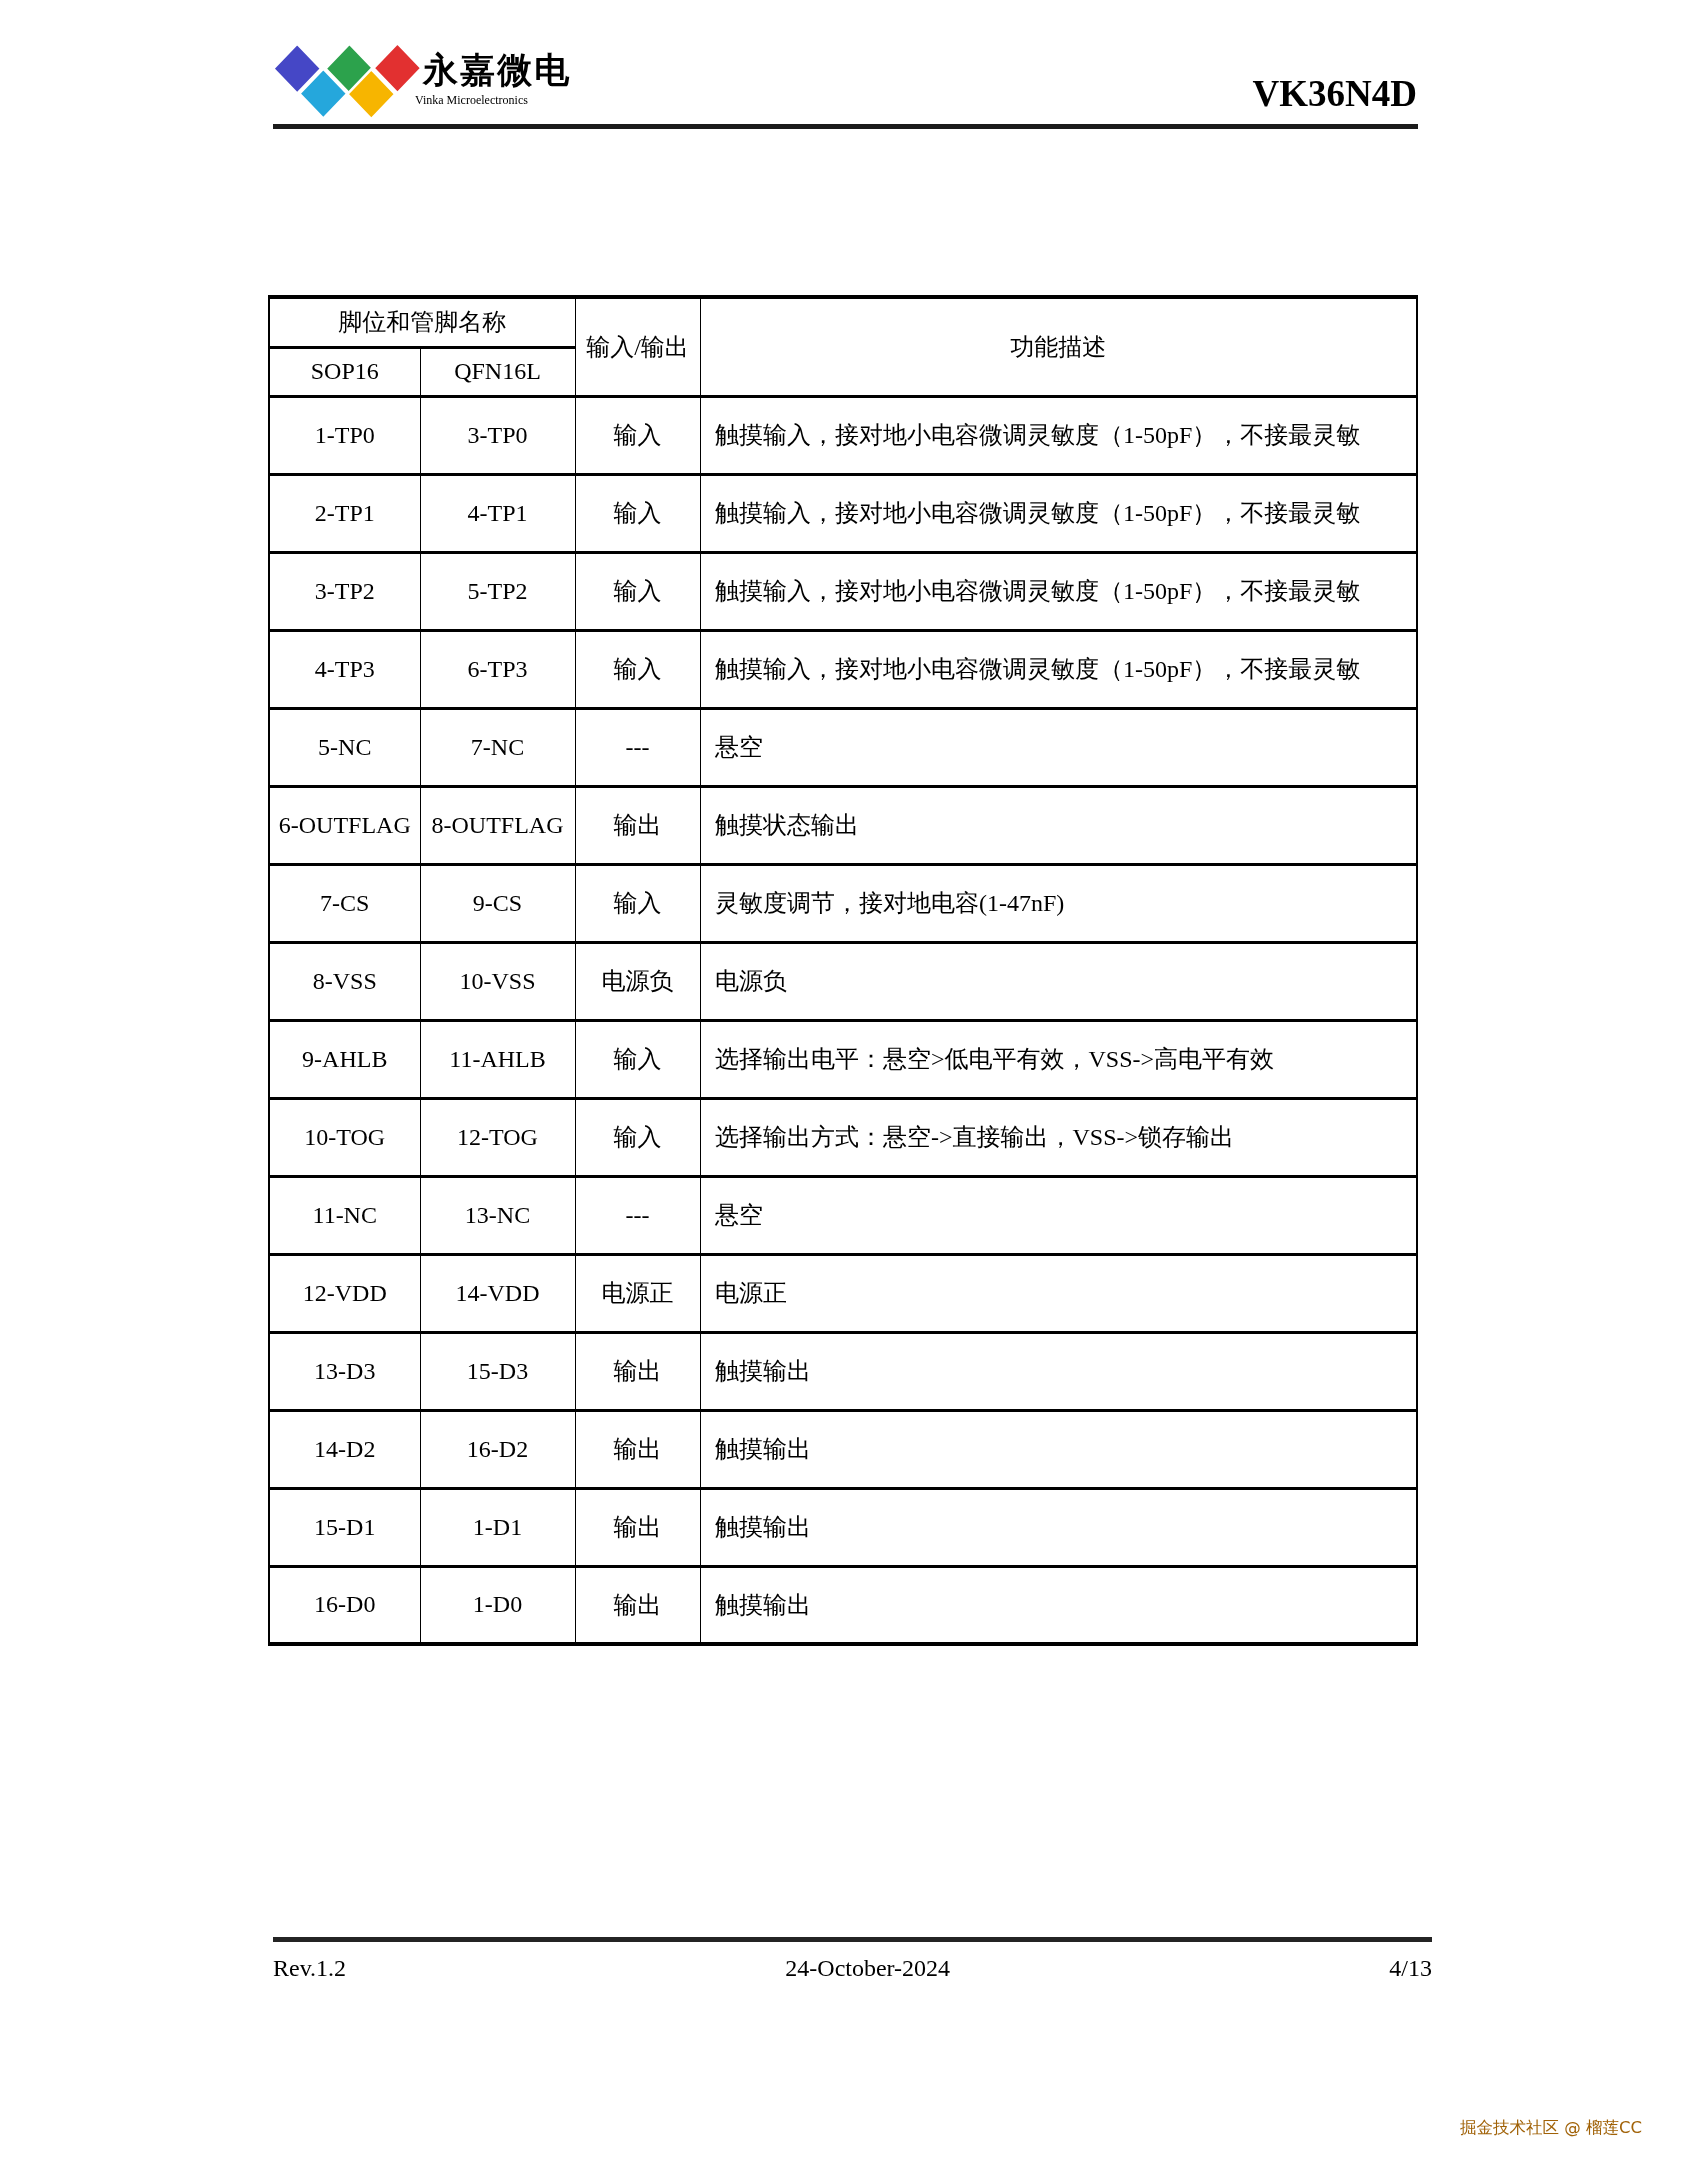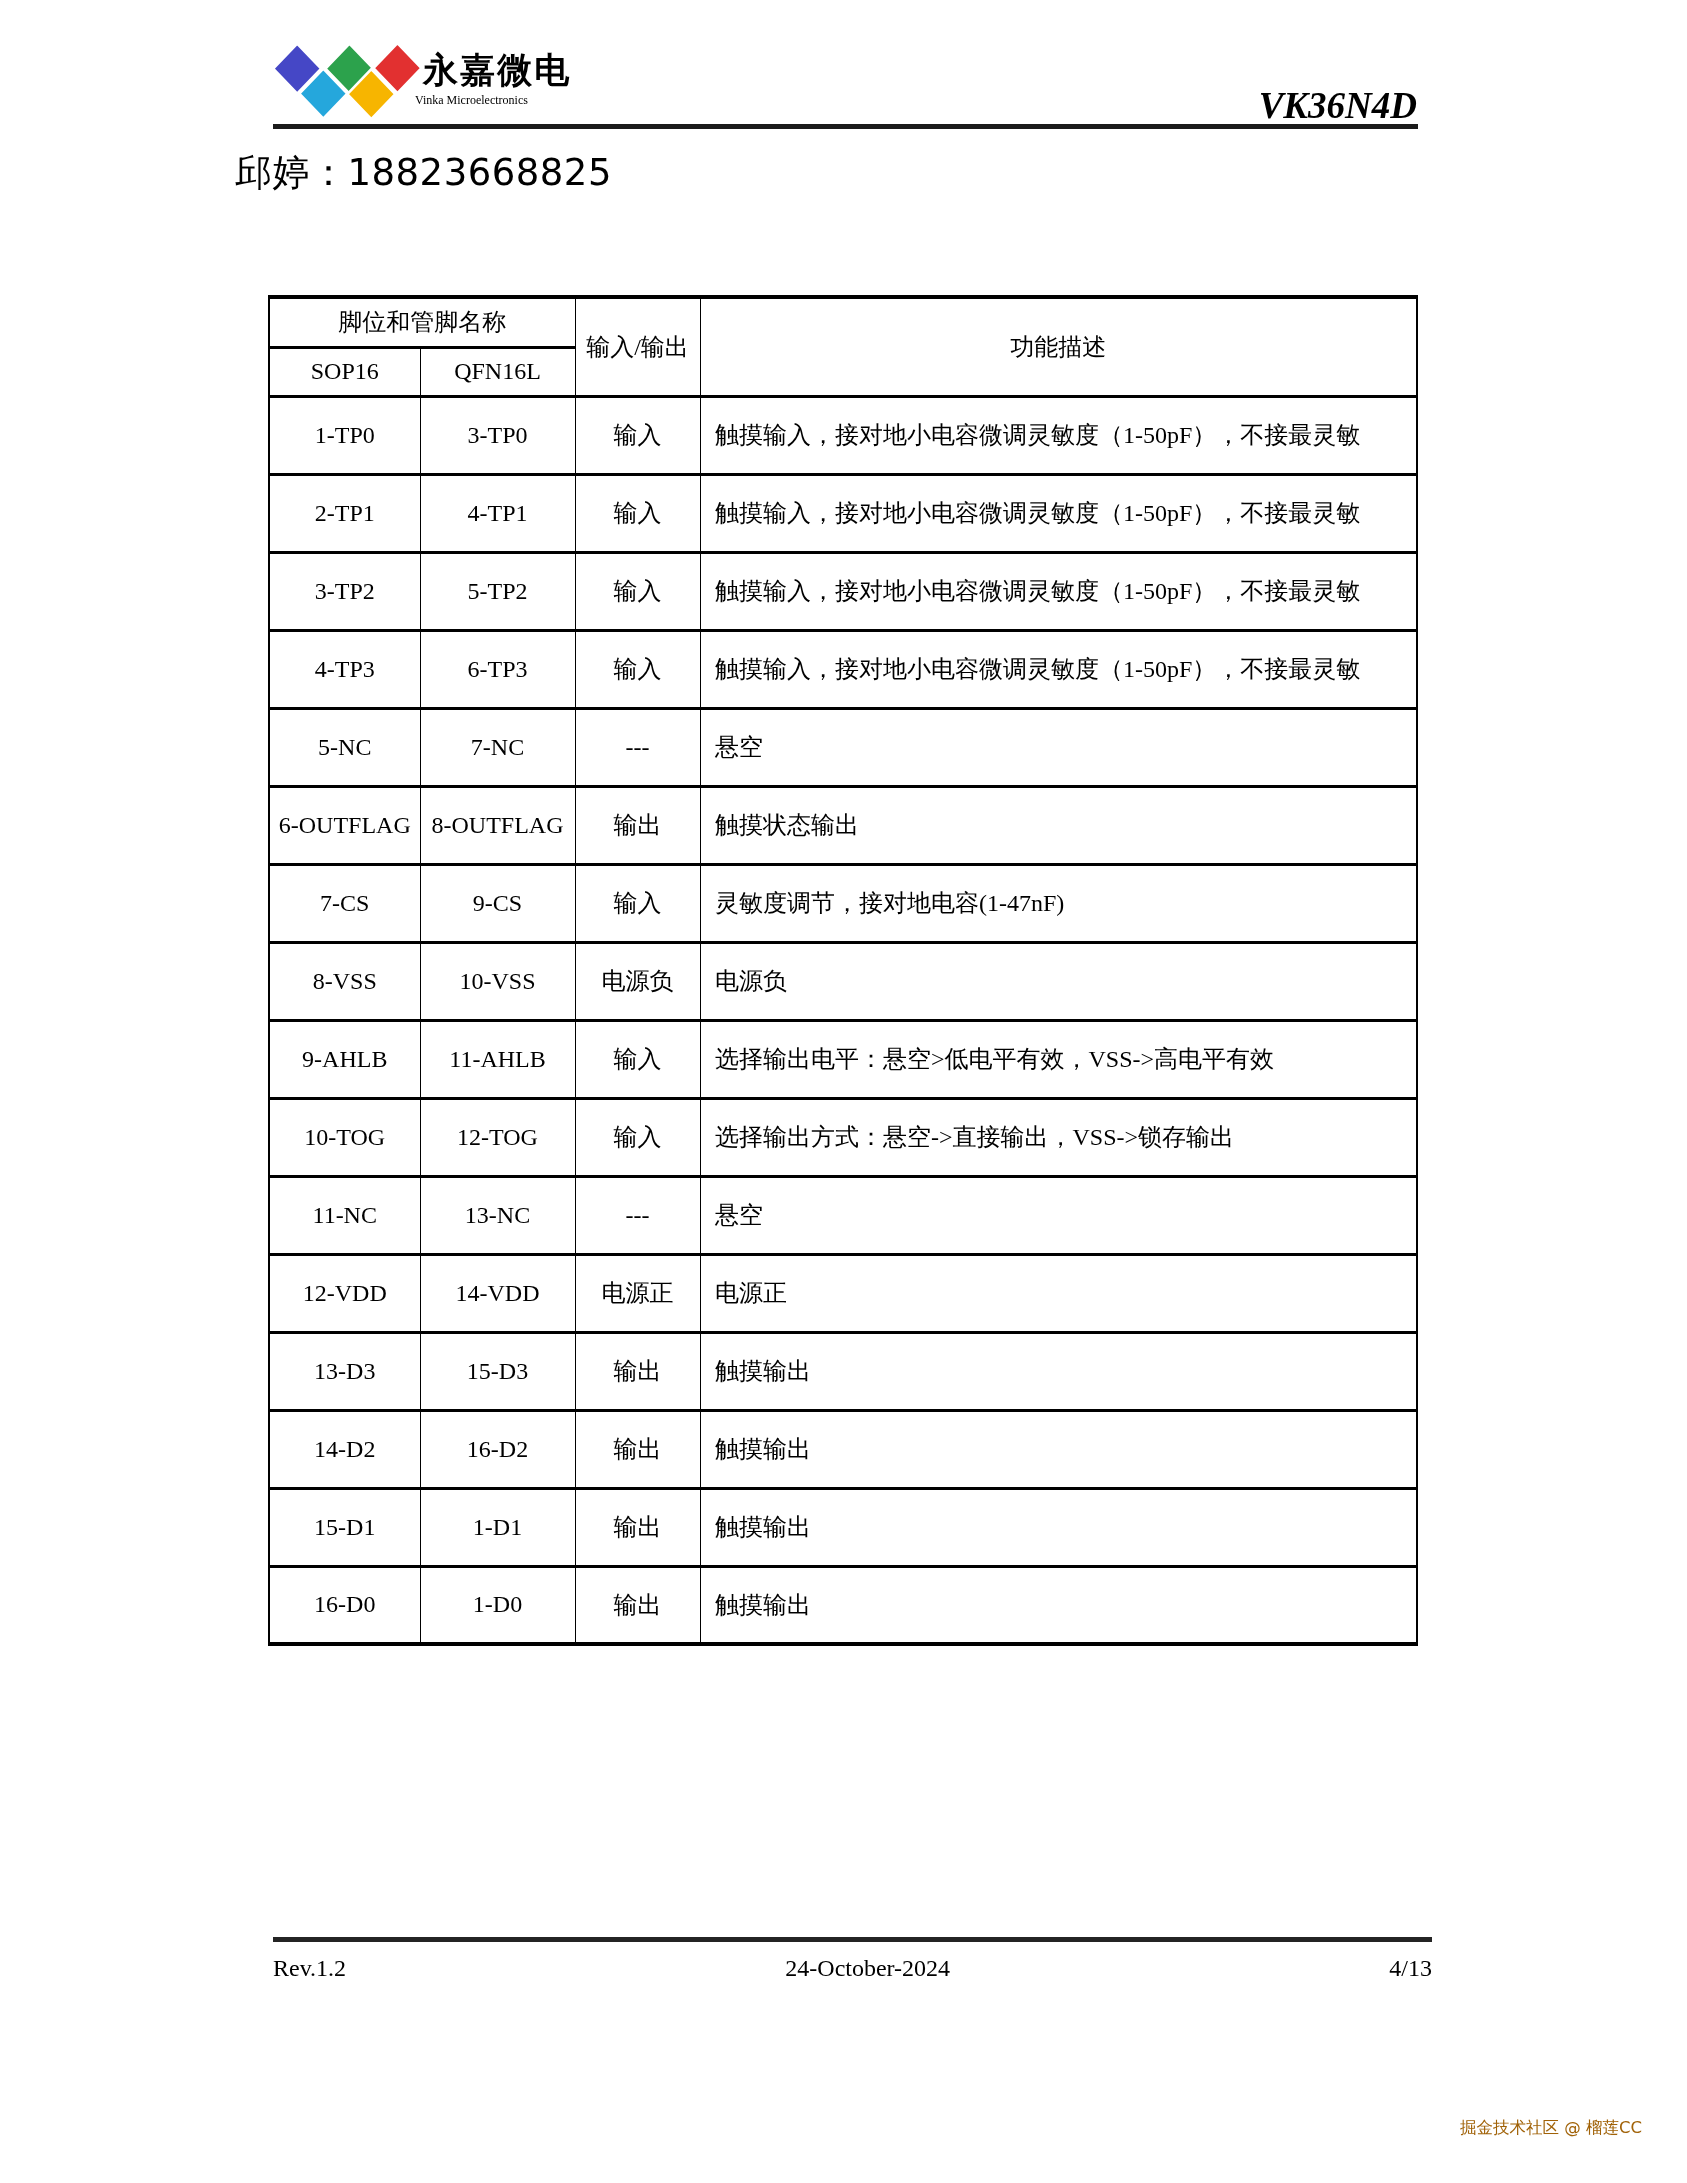--- a/index.html
+++ b/index.html
@@ -19,23 +19,22 @@
     position: absolute; left: 423px; top: 47px;
     font-size: 35px; font-weight: 900; letter-spacing: 2.1px;
     font-family: "DejaVu Sans", sans-serif;
   }
   .company-en {
     position: absolute; left: 415px; top: 93px;
     font-size: 12px; font-family: "Liberation Serif", serif;
   }
   .doc-code {
     position: absolute; right: 270px; top: 72px;
-    font-size: 37px; font-weight: 700; font-style: italic;
+    font-size: 37px; font-weight: 700; 
     font-family: "Liberation Serif", serif;
-    margin-top: 12px;
   }
   .header-rule {
     position: absolute; left: 273px; right: 269px; top: 124px;
     height: 4.7px; background: #1b1b1b;
   }
 
   
   .contact {
     position: absolute; left: 235px; top: 148px;
     font-size: 37px; font-weight: 500; letter-spacing: 0.5px;
@@ -110,21 +109,20 @@
     <polygon points="233,0 278,47 233,94 188,47" stroke="#ffffff" stroke-width="5" fill="#E23030"></polygon>
     <polygon points="94,48 139,95 94,142 49,95" stroke="#ffffff" stroke-width="5" fill="#25A7DC"></polygon>
     <polygon points="184,49 229,96 184,143 139,96" stroke="#ffffff" stroke-width="5" fill="#F7B500"></polygon>
   </svg>
 
   <div class="company-cn">永嘉微电</div>
   <div class="company-en">Vinka Microelectronics</div>
   <div class="doc-code">VK36N4D</div>
   <div class="header-rule"></div>
 
-  <div class="contact">邱婷：18823668825</div>
 
 
   <table class="pin-table">
     <colgroup>
       <col style="width:151px">
         <col style="width:155px">
         <col style="width:125px">
         <col style="width:717px">
     </colgroup>
     <tbody>

